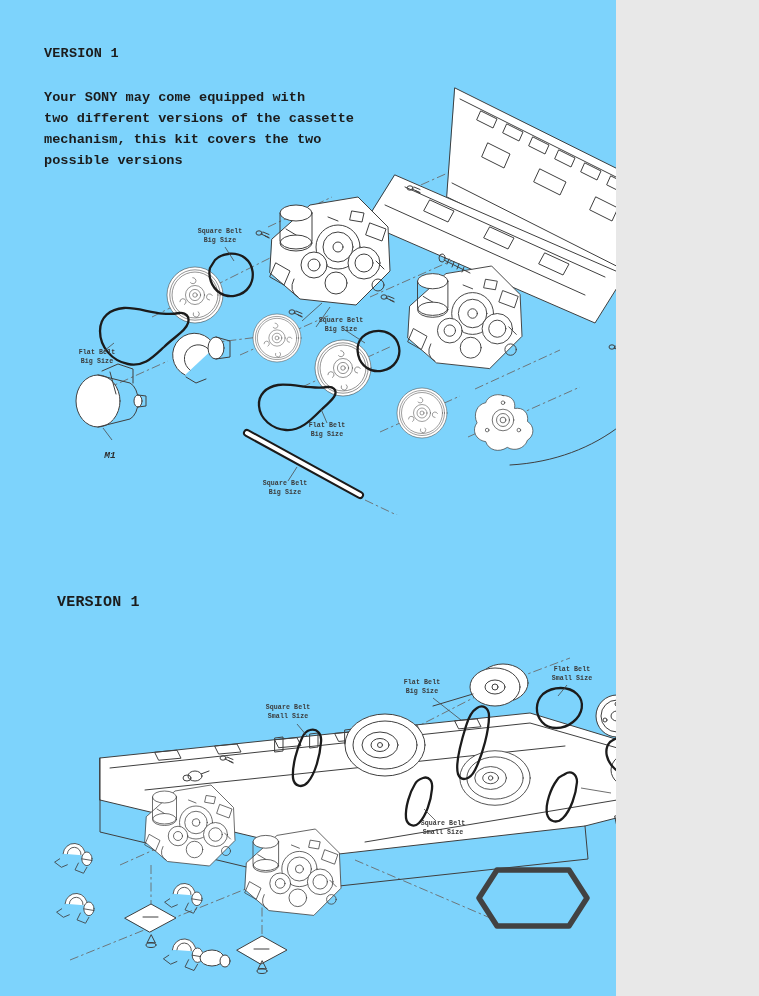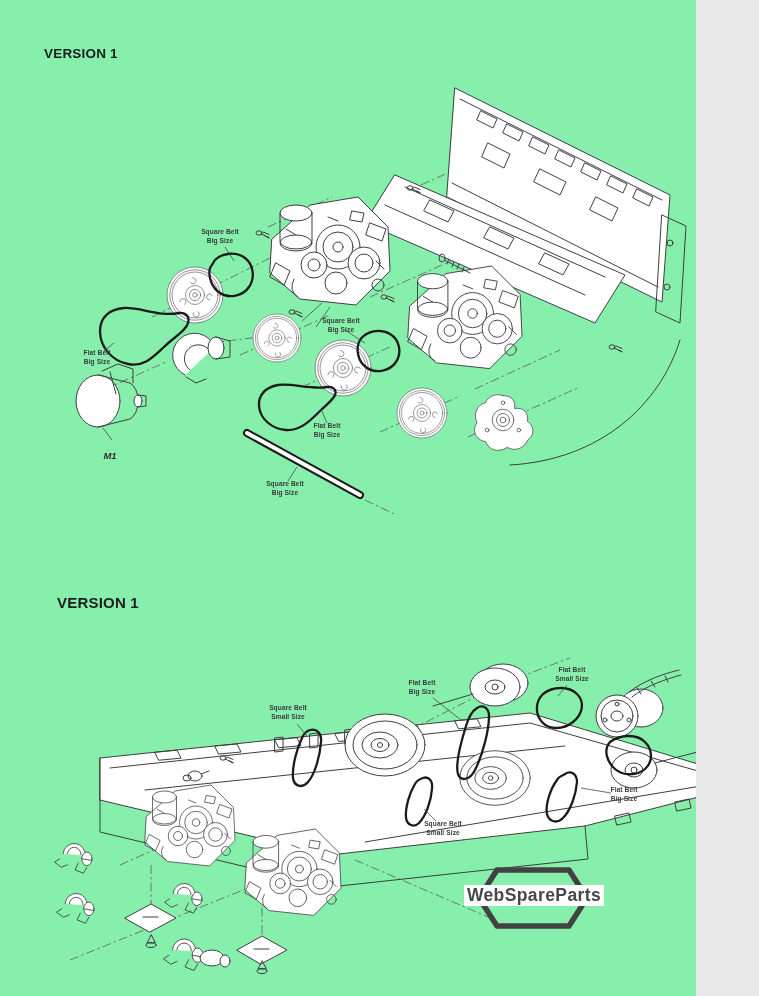--- a/index.html
+++ b/index.html
@@ -1,17 +1,17 @@
 <!DOCTYPE html>
 <html><head>
 <meta charset="utf-8">
 <style>
   html,body{margin:0;padding:0;background:#e8e8e8;}
-  .page{position:relative;width:696px;height:996px;background:#86efac;overflow:hidden;
-        font-family:Liberation Sans, sans-serif;color:#1d1d1d;}
+  .page{position:relative;width:616px;height:996px;background:#7dd3fc;overflow:hidden;
+        font-family:Liberation Mono, monospace;color:#1d1d1d;}
   .heading{position:absolute;font-weight:700;color:#1c1c1c;letter-spacing:.2px;}
   .heading-v1{left:44px;top:46px;font-size:13.5px;}
   .heading-v2{left:57px;top:594px;font-size:15px;}
   .intro{position:absolute;left:44px;top:87px;width:330px;font-size:13.6px;font-weight:700;
          line-height:21px;color:#1c1c1c;white-space:pre-line;}
   .diagram{position:absolute;}
   .lbl{position:absolute;transform:translate(-50%,-50%);font-size:6.6px;font-weight:600;
        line-height:1.35;color:#3b3b3b;text-align:center;white-space:pre-line;letter-spacing:.1px;}
   .lbl-m1{position:absolute;transform:translate(-50%,-50%);font-size:9.5px;font-weight:600;
           font-style:italic;color:#2e2e2e;margin-top:8px;}
@@ -29,20 +29,24 @@
              font-weight:700;color:#474747;letter-spacing:.4px;}
   .site-url{position:absolute;left:414px;top:930px;width:240px;text-align:center;
             font-size:17px;font-weight:700;color:#2d2d2d;letter-spacing:.3px;}
 </style>
 </head>
 <body>
 
 <div class="page">
 
   <div class="heading heading-v1">VERSION 1</div>
+  <div class="intro">Your SONY may come equipped with
+two different versions of the cassette
+mechanism, this kit covers the two
+possible versions</div>
 
   <svg class="diagram" style="left:40px;top:65px;" width="700" height="450" viewBox="0 0 700 450">
     <defs>
 
       <g id="fw">
         <circle r="50" fill="#ffffff"></circle>
           <circle r="45"></circle>
           <circle r="41"></circle>
         <circle r="17"></circle>
           <circle r="10"></circle>
@@ -316,17 +320,14 @@
   <div class="lbl" style="left:572px;top:675px">Flat Belt
 Small Size</div>
   <div class="lbl" style="left:624px;top:795px">Flat Belt
 Big Size</div>
   <div class="lbl" style="left:443px;top:829px">Square Belt
 Small Size</div>
 
   <svg class="logo-svg" width="116" height="64" viewBox="0 0 116 64">
     <polygon points="4,32 22,4 94,4 112,32 94,60 22,60" fill="none" stroke="#424242" stroke-width="5.5" stroke-linejoin="round"></polygon>
   </svg>
-  <div class="logo-text-wrap">
-    <span class="logo-text">WebSpareParts</span>
-  </div>
 
 </div>
 
 </body></html>

